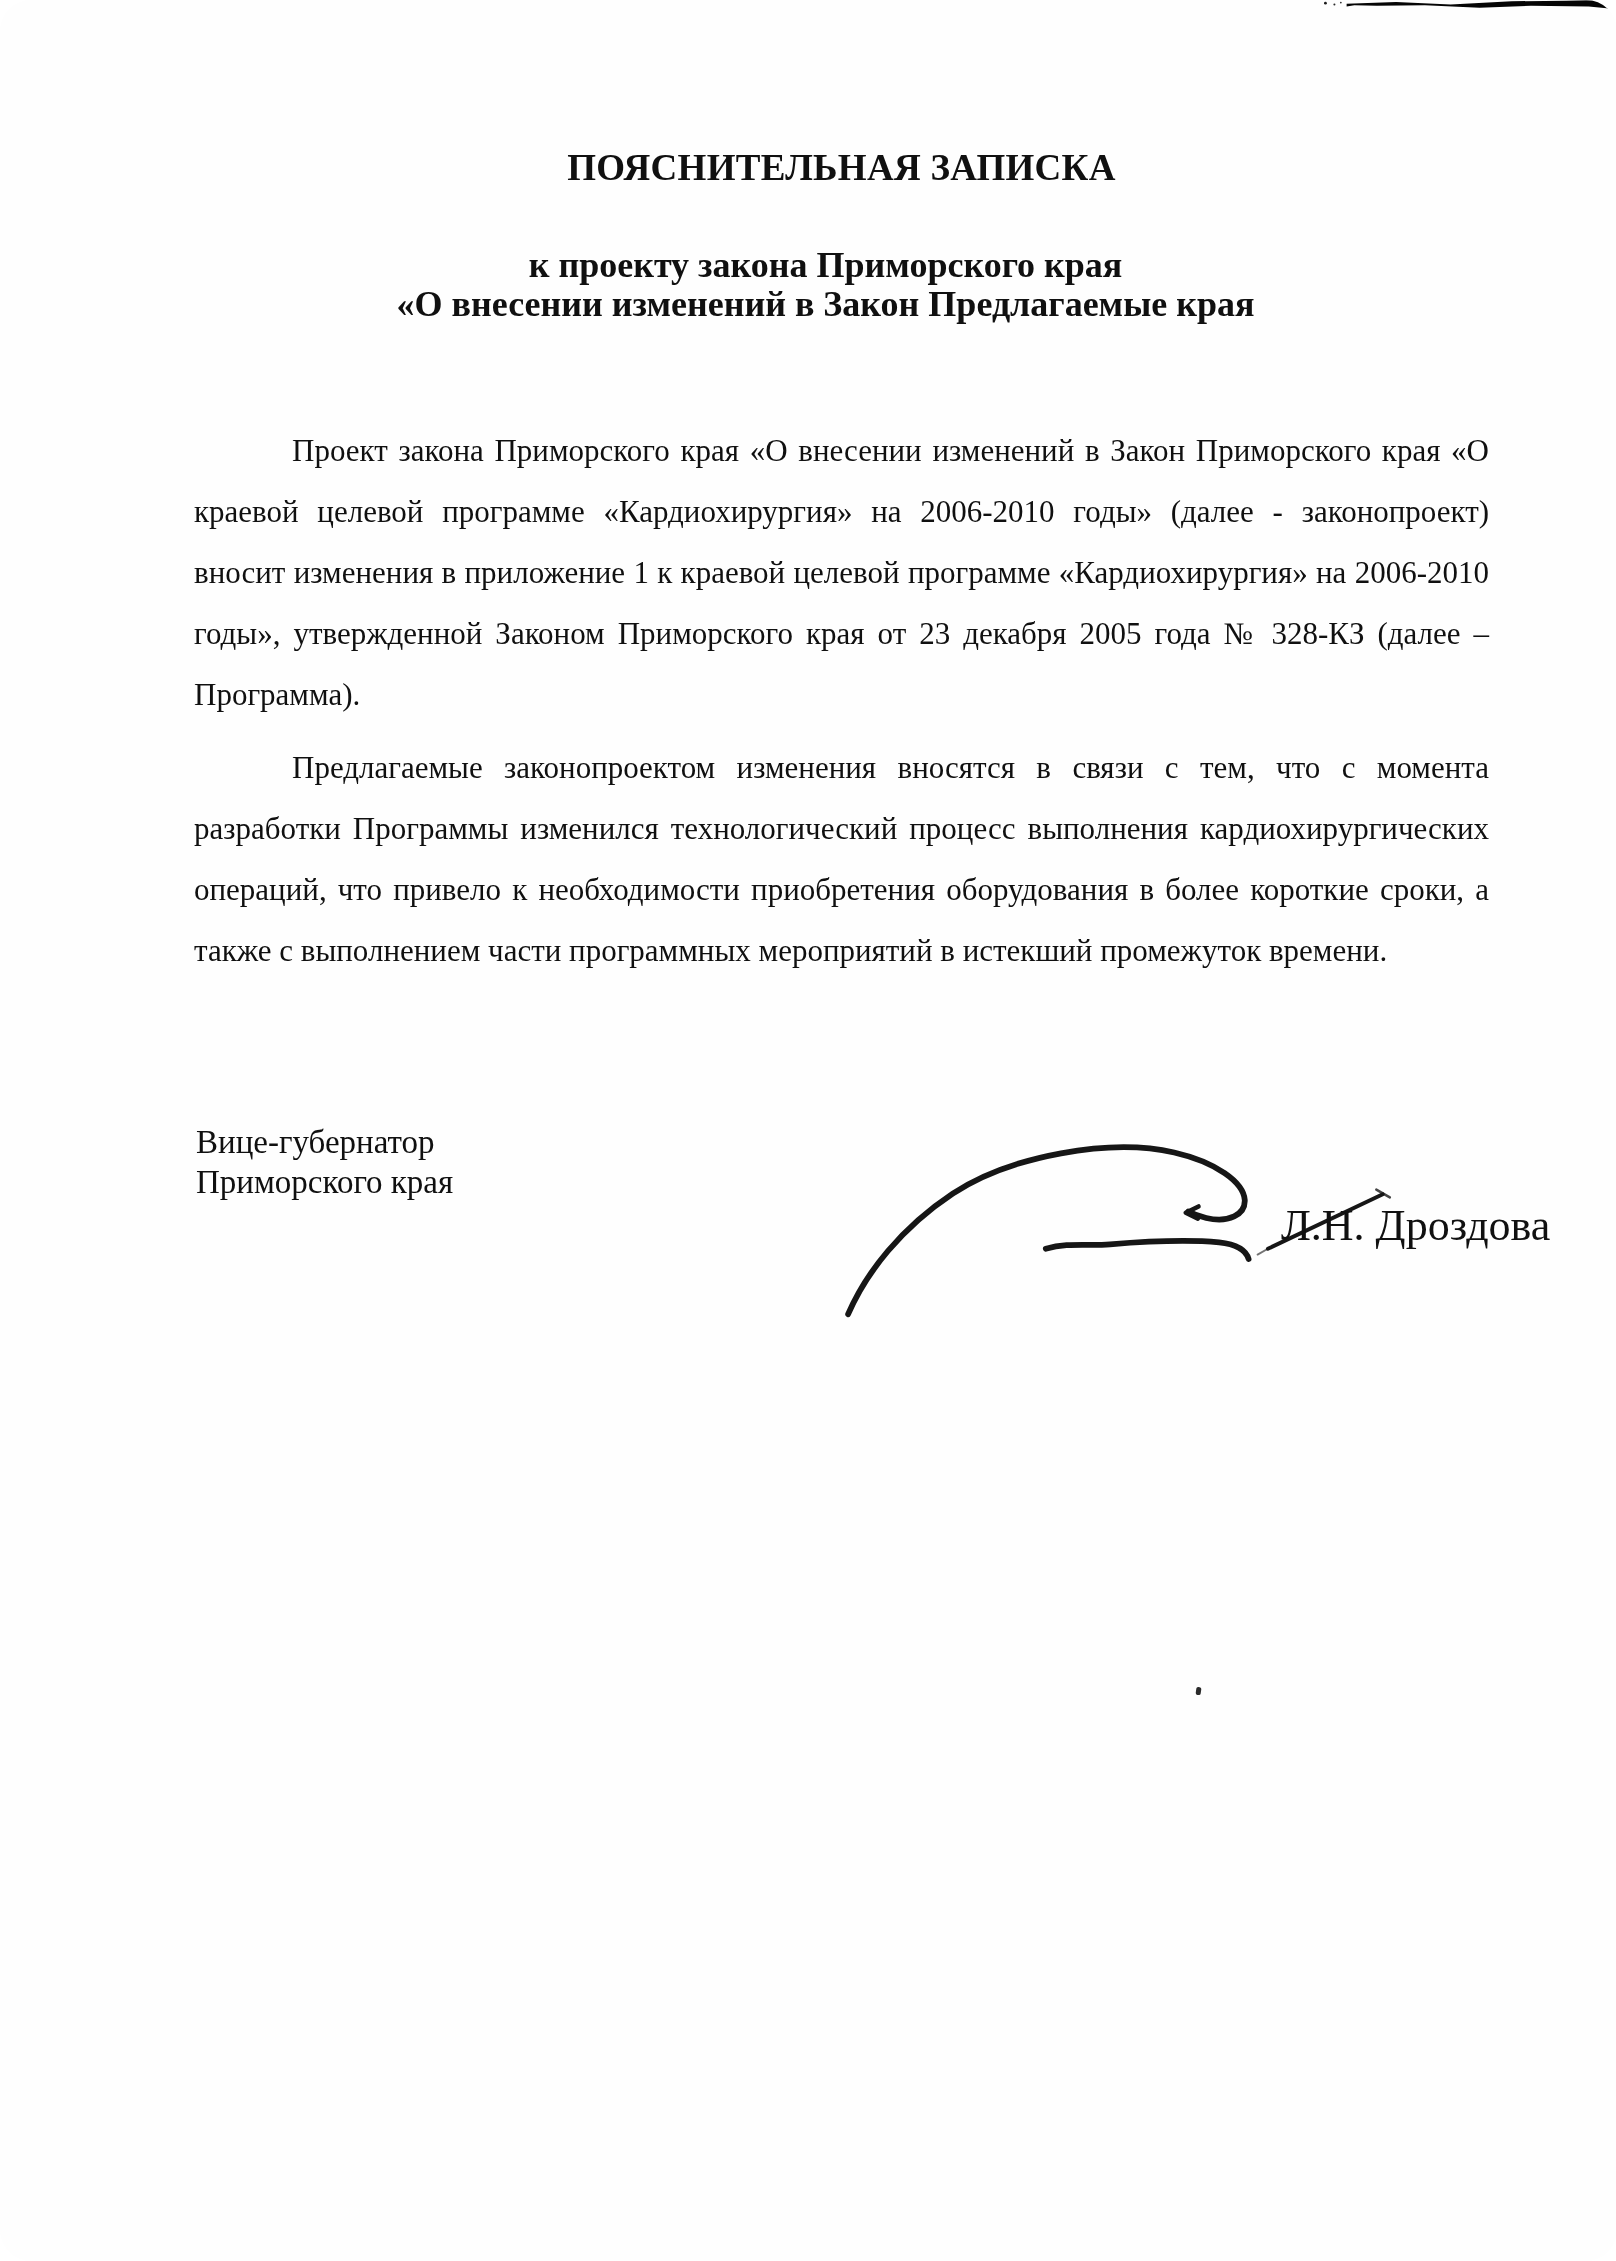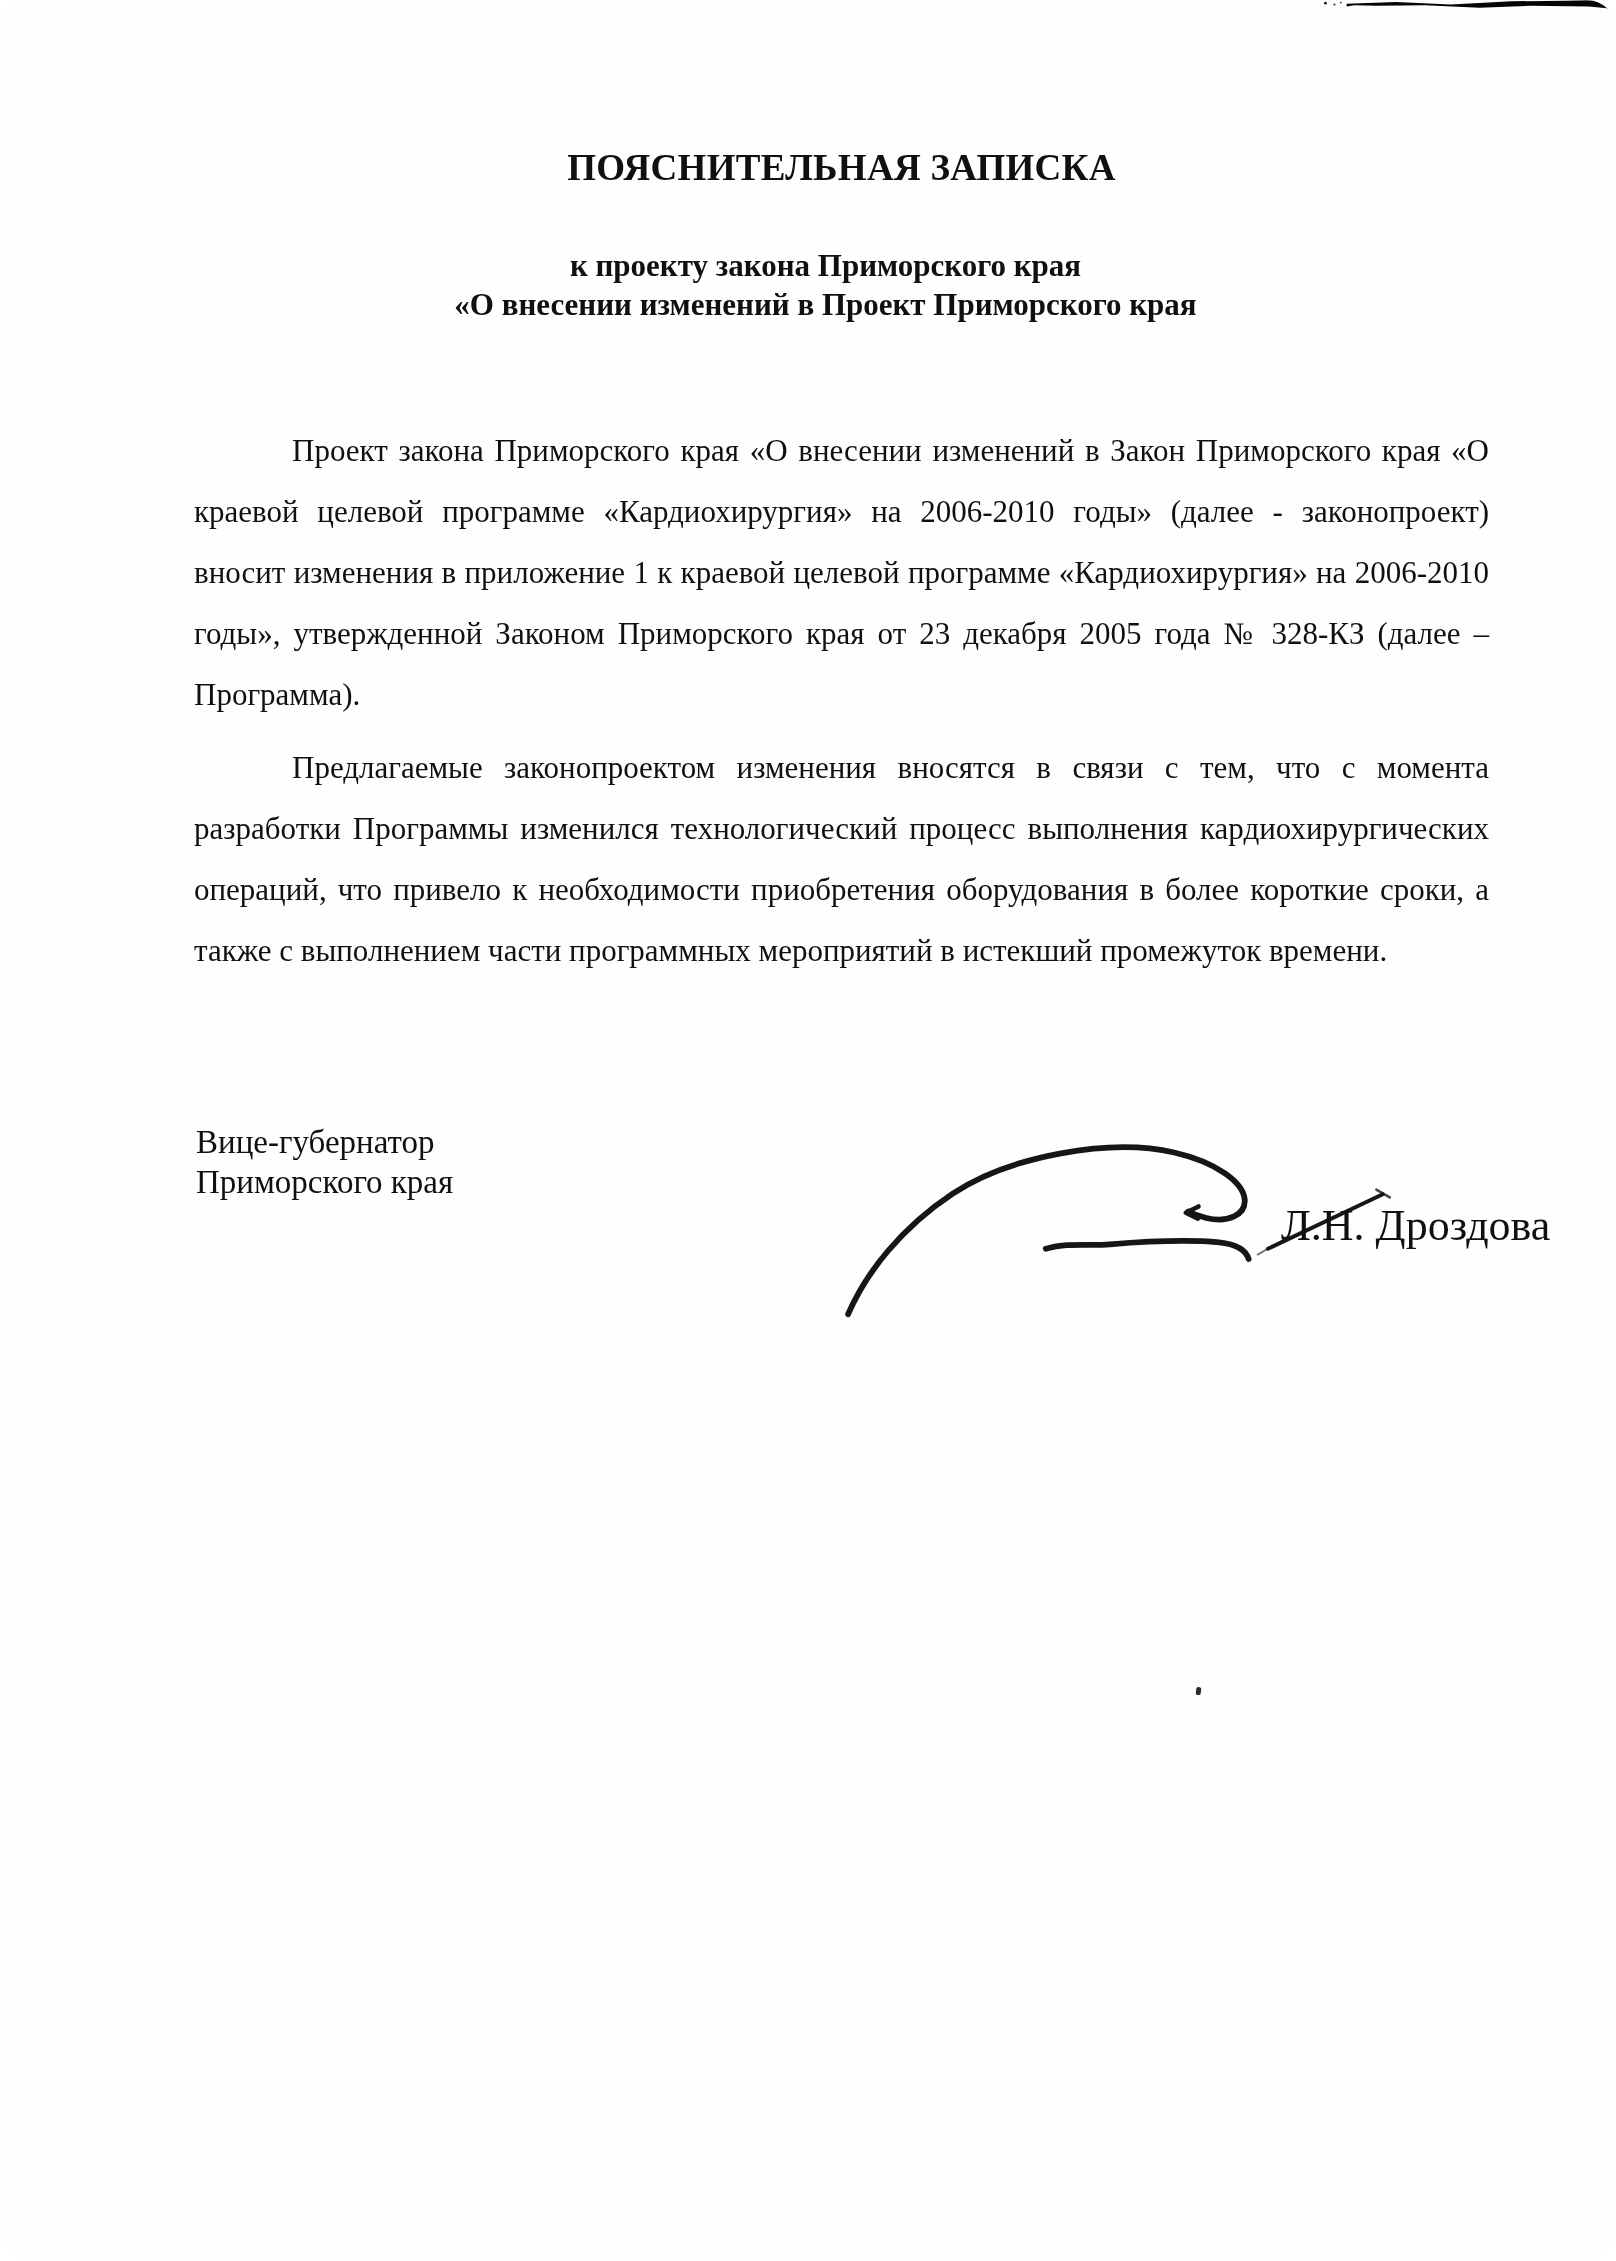--- a/index.html
+++ b/index.html
@@ -50,21 +50,21 @@
     font-weight: 700;
     letter-spacing: 0.3px;
     white-space: nowrap;
   }
   .doc-subtitle {
     position: absolute;
     left: 162px;
     top: 246px;
     width: 1327px;
     text-align: center;
-    font-size: 31px;
+    font-size: 36px;
     font-weight: 700;
     line-height: 39px;
   }
 
   
   .doc-body {
     position: absolute;
     left: 194px;
     top: 420px;
     width: 1295px;
@@ -119,21 +119,21 @@
     <polygon fill="#050505" points="43,6 120,3 205,7 300,2 385,1 440,0 455,2 459,4 459,16 448,13 420,10 330,9 250,12 165,8 90,9 55,8 43,10"></polygon>
     <circle cx="10" cy="5" r="2.2" fill="#1c1c1c"></circle>
     <circle cx="24" cy="7" r="1.6" fill="#2a2a2a"></circle>
     <circle cx="34" cy="4" r="1.4" fill="#333333"></circle>
   </svg>
 
   <h1 class="doc-title">ПОЯСНИТЕЛЬНАЯ ЗАПИСКА</h1>
 
   <div class="doc-subtitle">
     <div>к проекту закона Приморского края</div>
-    <div>«О внесении изменений в Проект Приморского края</div>
+    <div>«О внесении изменений в Закон Предлагаемые края</div>
   </div>
 
   <main class="doc-body">
     <p class="para-1">Проект закона Приморского края «О внесении изменений в Закон Приморского края «О краевой целевой программе «Кардиохирургия» на 2006-2010 годы» (далее - законопроект) вносит изменения в приложение 1 к краевой целевой программе «Кардиохирургия» на 2006-2010 годы», утвержденной Законом Приморского края от 23 декабря 2005 года № 328-КЗ (далее – Программа).</p>
     <p class="para-2">Предлагаемые законопроектом изменения вносятся в связи с тем, что с момента разработки Программы изменился технологический процесс выполнения кардиохирургических операций, что привело к необходимости приобретения оборудования в более короткие сроки, а также с выполнением части программных мероприятий в истекший промежуток времени.</p>
   </main>
 
   <div class="sig-position">
     <div>Вице-губернатор</div>
     <div>Приморского края</div>

